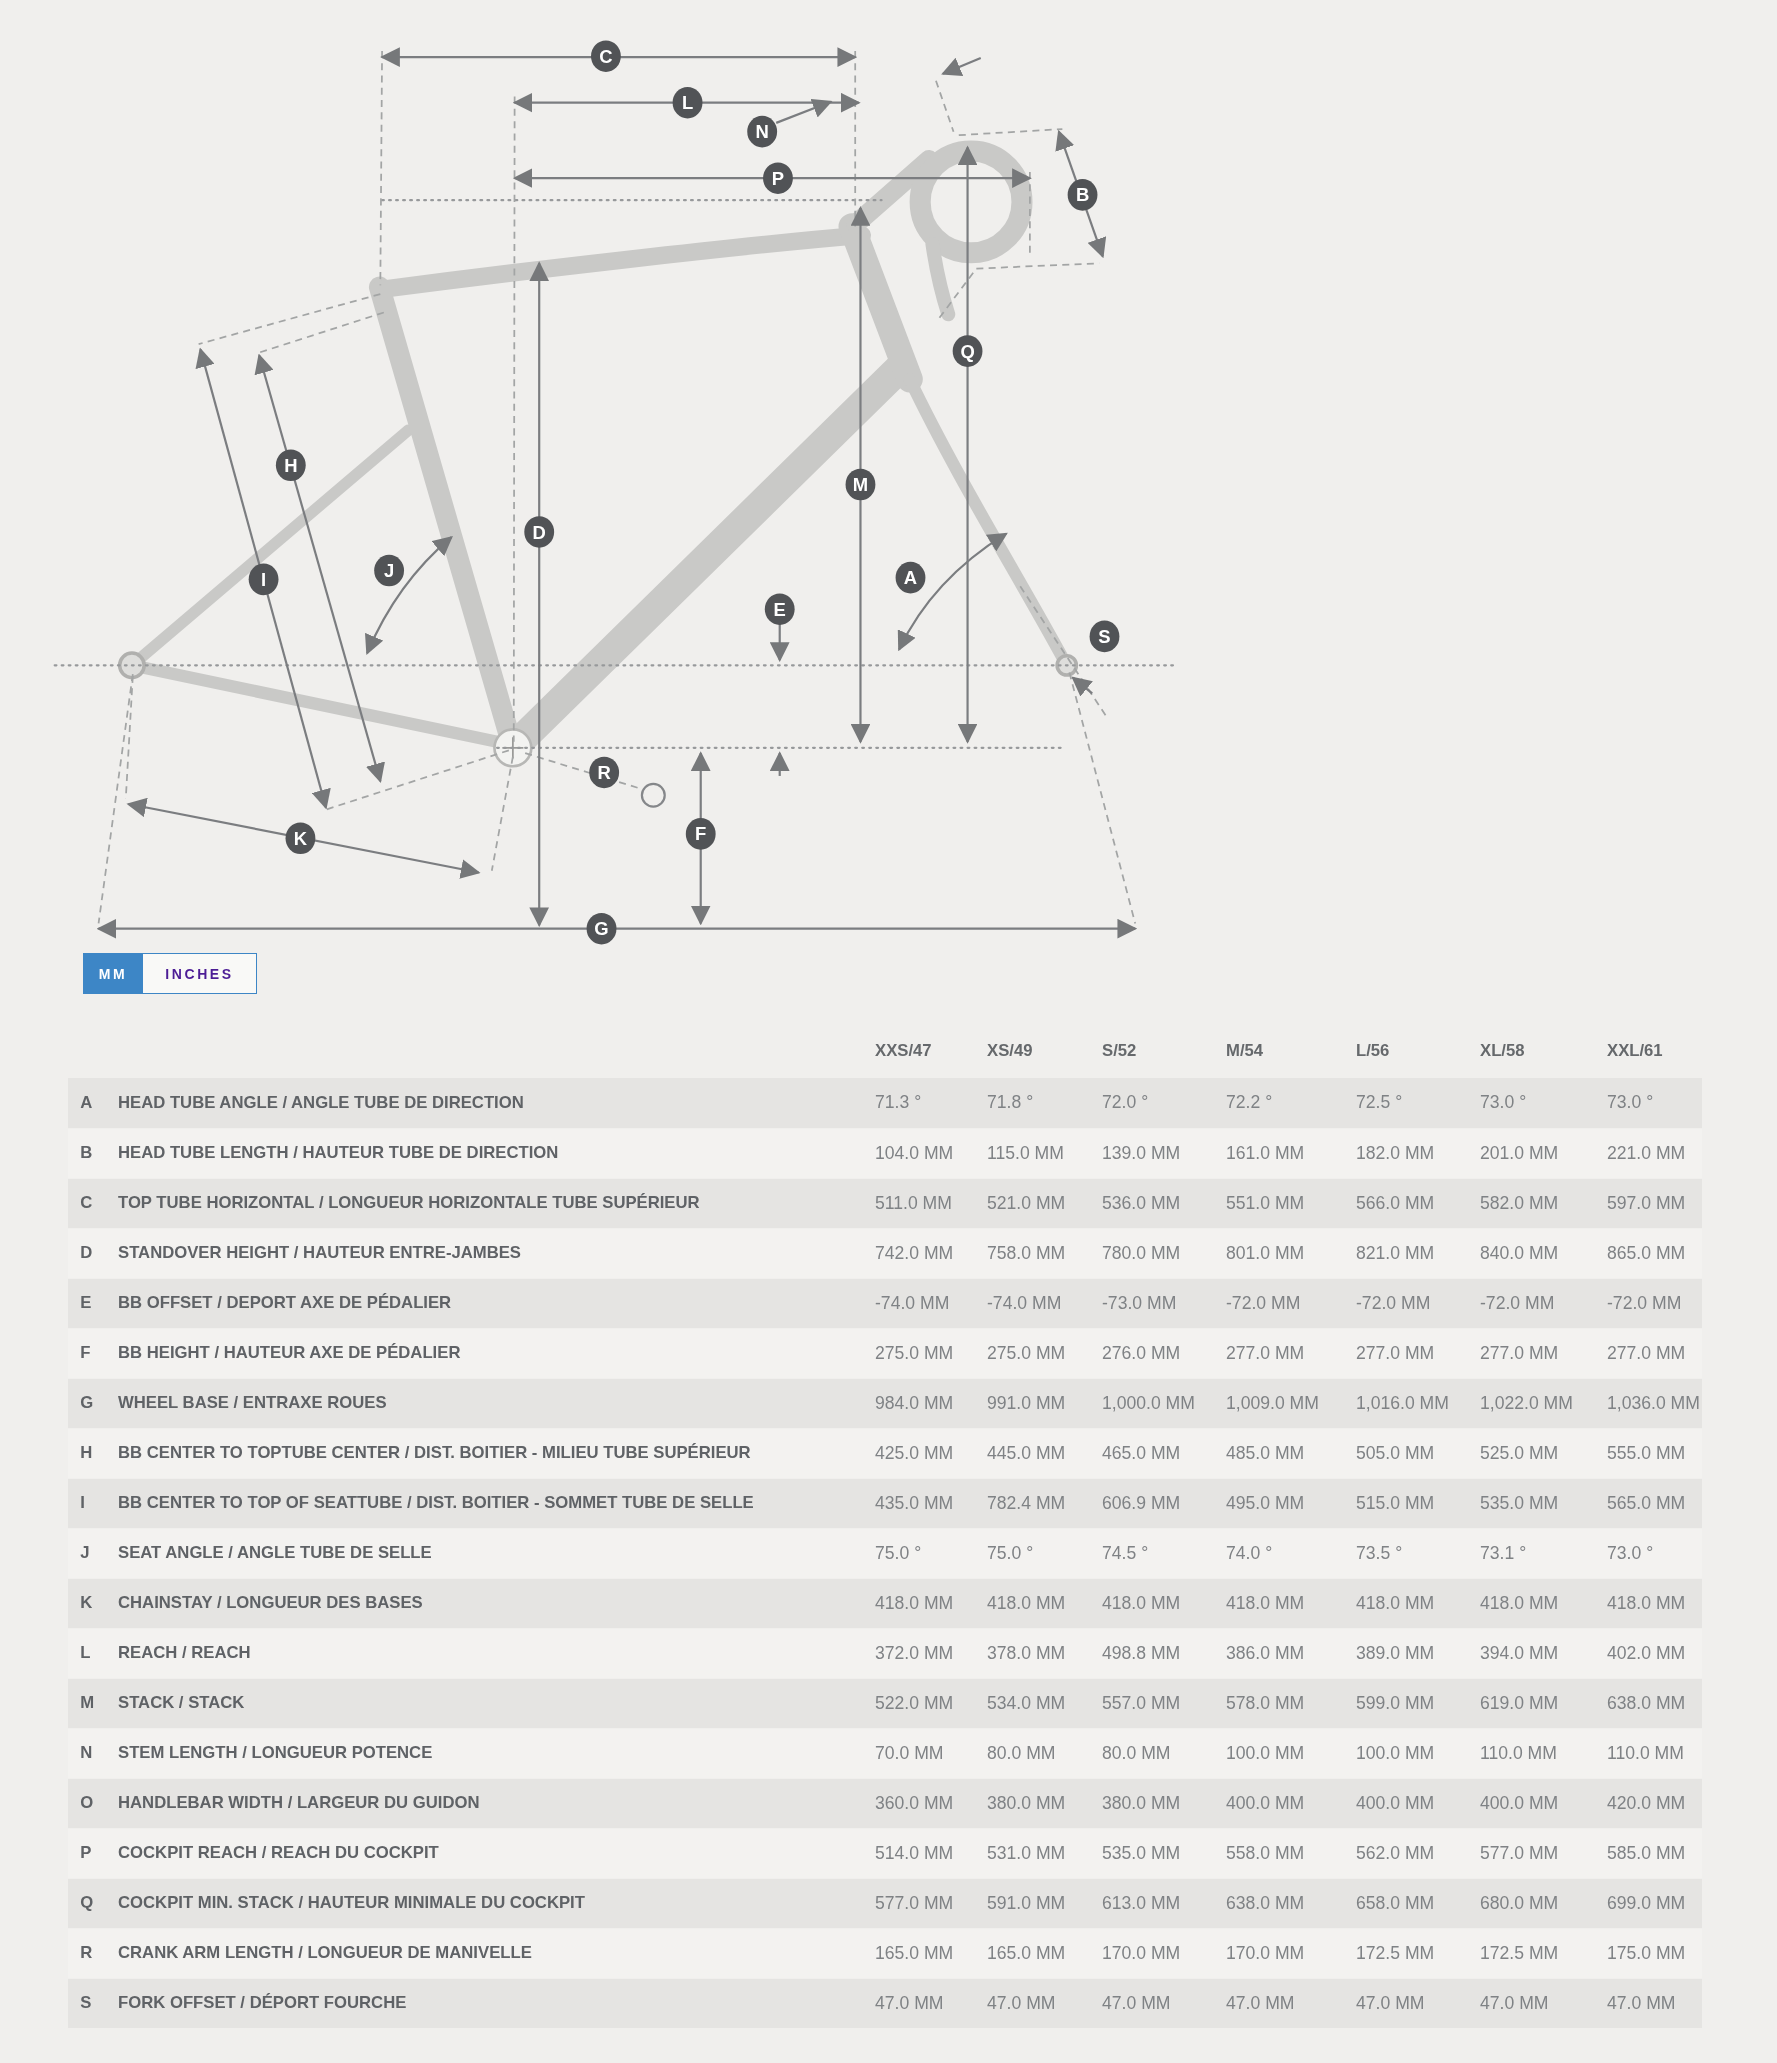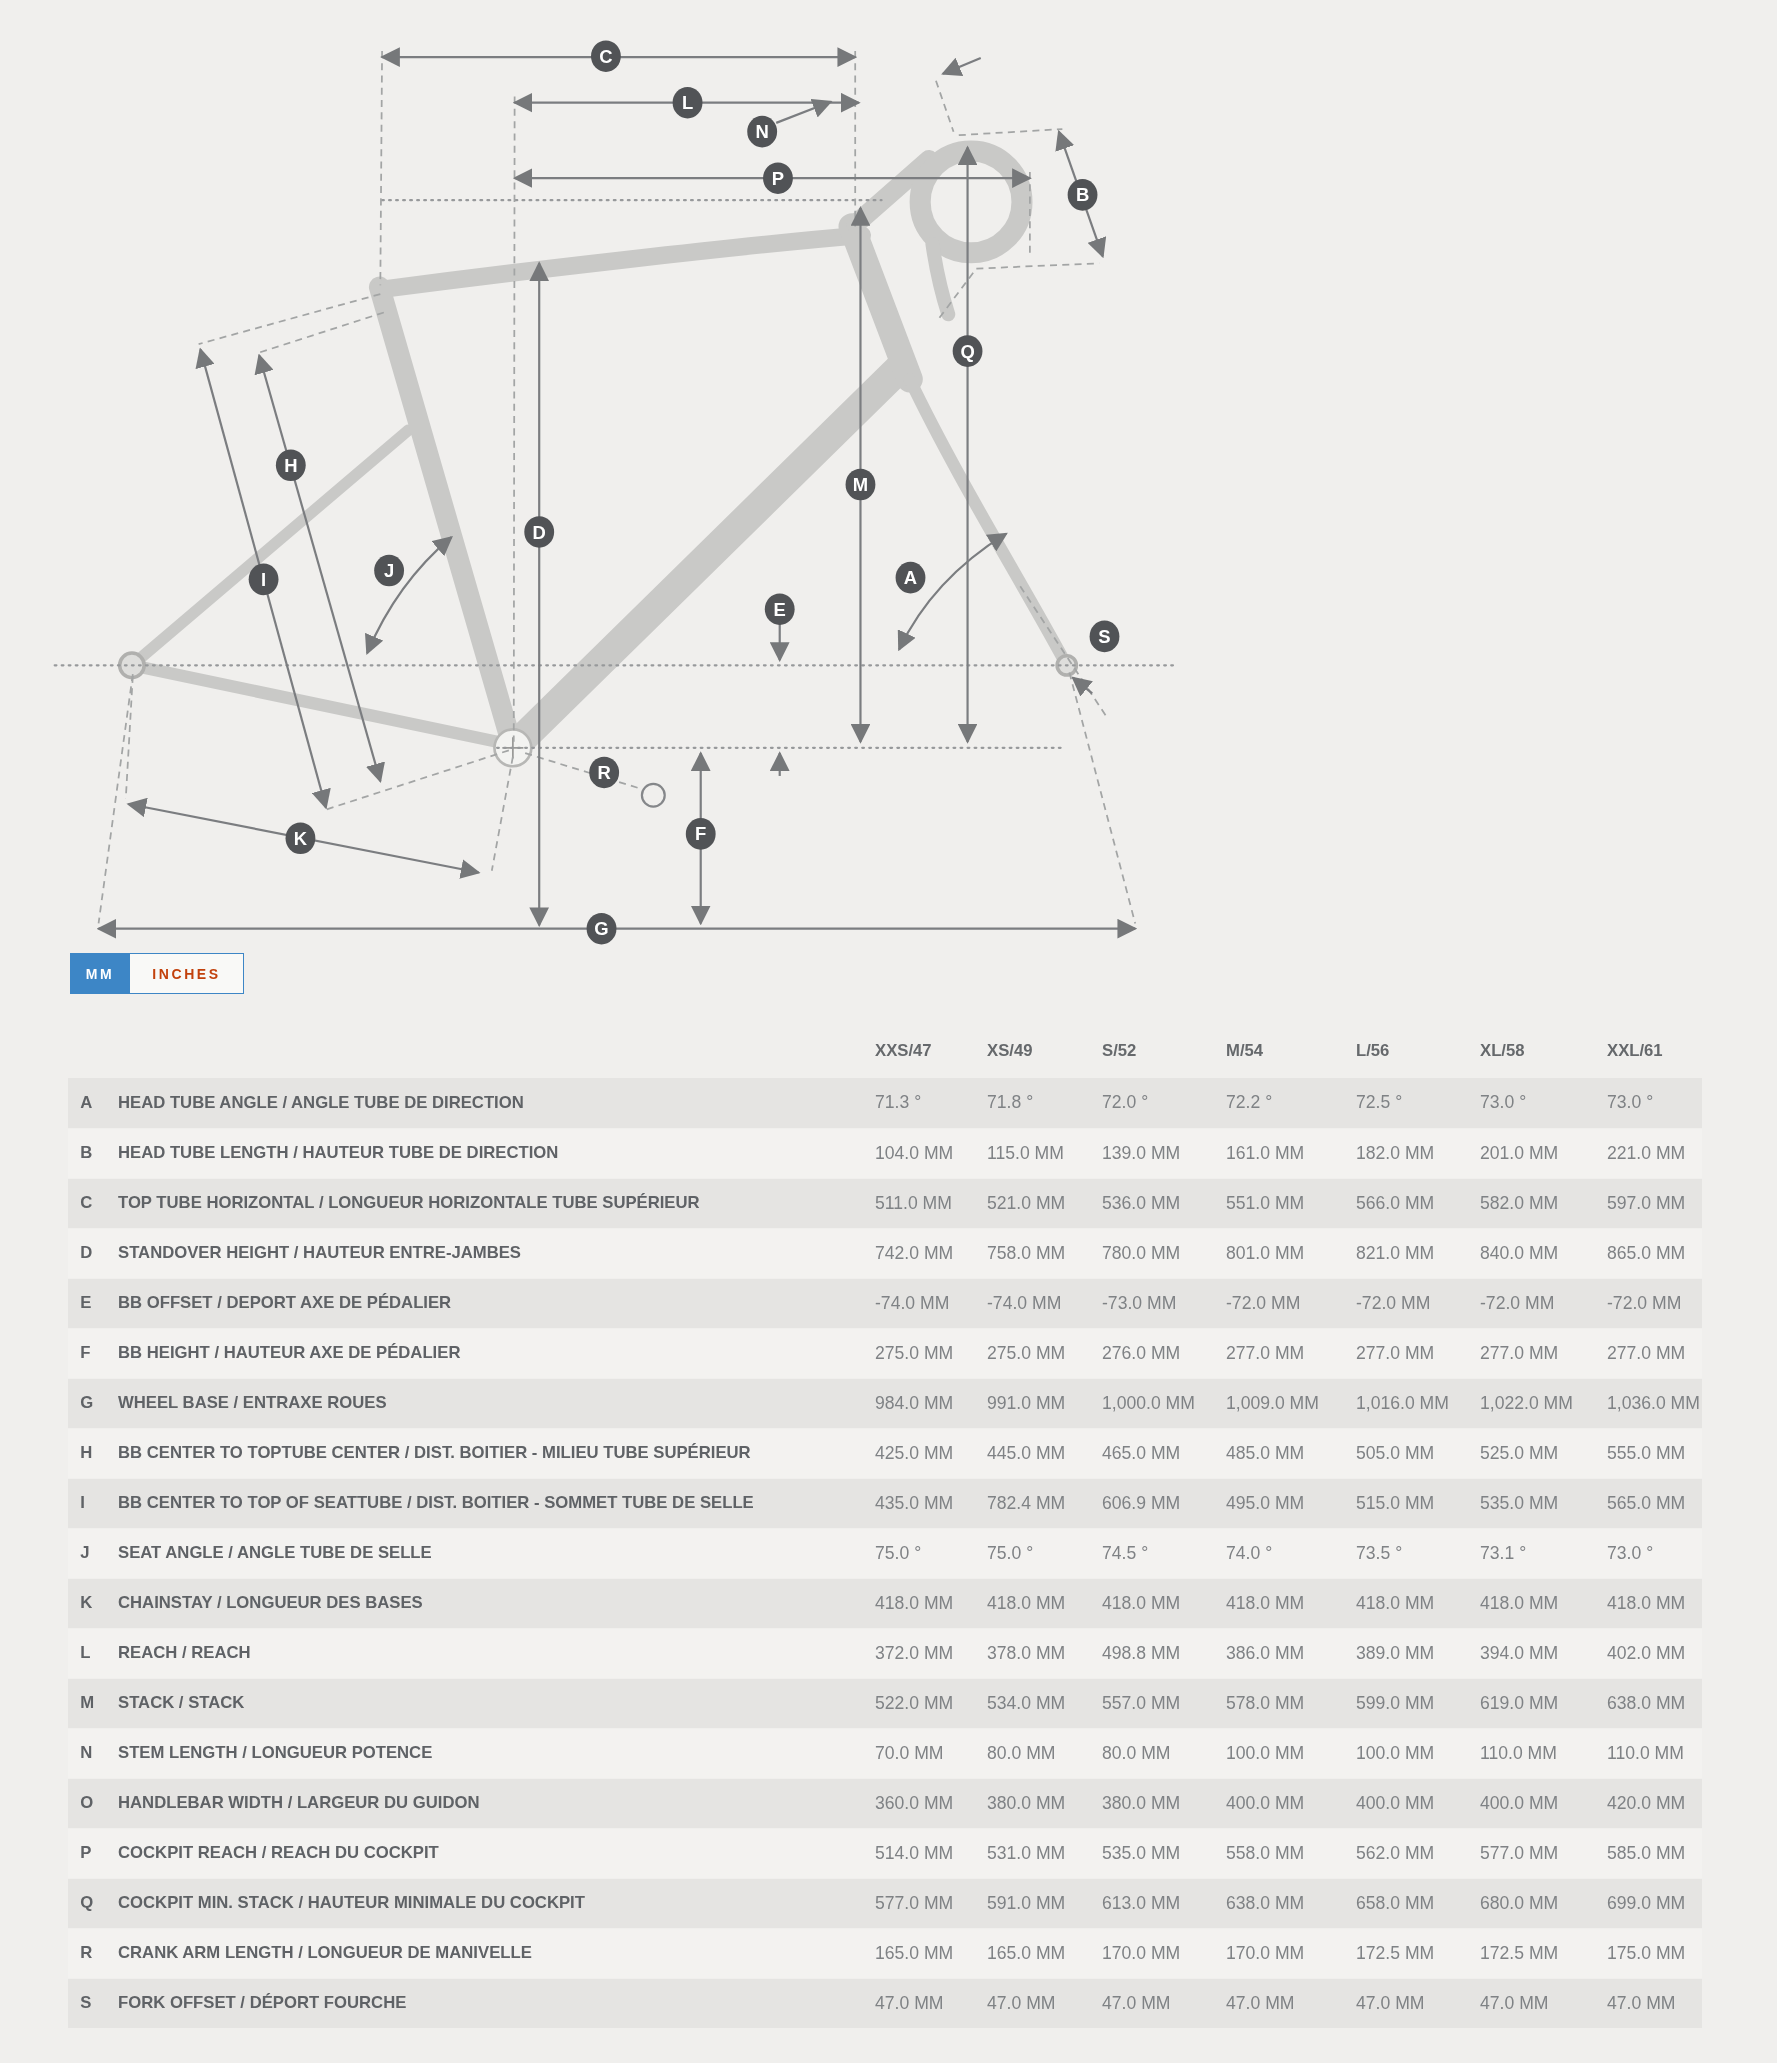--- a/index.html
+++ b/index.html
@@ -8,30 +8,30 @@
     background:#f0efed;
     font-family:"Liberation Sans", sans-serif;
     position:relative;
     overflow:hidden;
   }
 
   
   .diagram-wrap { position:absolute; top:0; left:0; width:1778px; height:948px; }
 
   
-  .unit-toggle { position:absolute; top:953px; left:70px; display:flex;border-radius:14px; }
+  .unit-toggle { position:absolute; top:953px; left:83px; display:flex;border-radius:14px; }
   .unit-toggle button {
     height:41px; box-sizing:border-box;
     border:1.8px solid #3d86c6;
     font-family:"Liberation Sans", sans-serif;
     font-weight:bold; font-size:14px; letter-spacing:2.6px;
     cursor:pointer; padding:0;
   }
   .unit-toggle .mm   { width:60px;  background:#3d86c6; color:#ffffff; }
-  .unit-toggle .inches { width:114px; background:#f9f9f7; color:#c2410c; border-left:none; }
+  .unit-toggle .inches { width:114px; background:#f9f9f7; color:#4c1d95; border-left:none; }
 
   
   table.geo { position:absolute; top:1024px; left:68px; width:1634px;
     border-collapse:collapse; table-layout:fixed; }
   table.geo thead th {
     height:54px; vertical-align:middle; text-align:left;
     font-size:16.7px; font-weight:bold; color:#66696c; padding:0;
   }
   table.geo tbody tr { height:50px; border-bottom:1.8px solid #f0efed; }
   table.geo tbody tr.odd  { background:#e5e4e2; }

